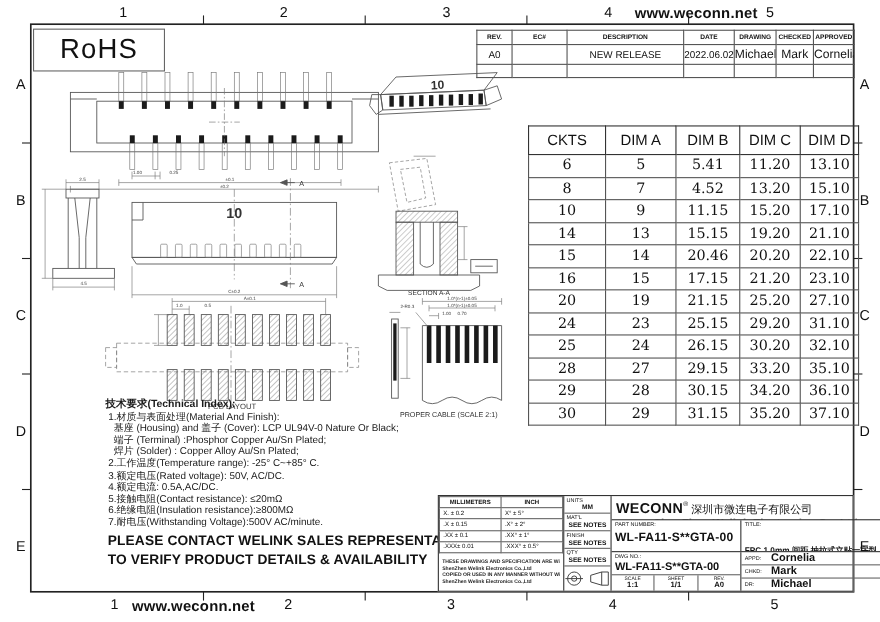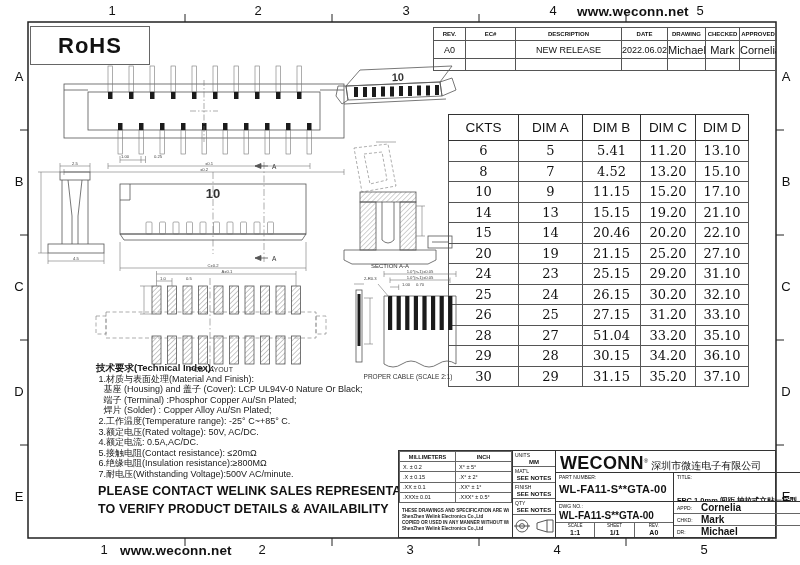--- a/index.html
+++ b/index.html
@@ -5,30 +5,30 @@
   html,body{margin:0;padding:0}
   body{width:800px;height:565px;position:relative;background:#fff;color:#111;
        font-family:"Liberation Sans",sans-serif;overflow:hidden}
   .abs{position:absolute}
   svg{display:block;overflow:visible}
   svg text{fill:#333;font-family:"Liberation Sans",sans-serif}
   .gridlbl{position:absolute;font-size:13px;color:#111;text-align:center;width:20px;line-height:14px}
   .sidelbl{position:absolute;font-size:13px;color:#111;width:14px;text-align:center;line-height:14px}
   .site{position:absolute;font-weight:700;font-size:13.5px;letter-spacing:.2px;line-height:15px}
   .rohs{position:absolute;left:30px;top:26px;width:118px;height:37px;border:1.4px solid #666;
-        display:flex;align-items:center;justify-content:center;font-size:22px;font-weight:700;letter-spacing:1px}
+        display:flex;align-items:center;justify-content:center;font-size:25px;font-weight:400;letter-spacing:1px}
   
   .revtab{position:absolute;left:433px;top:27px;border-collapse:collapse;table-layout:fixed}
   .revtab th,.revtab td{border:1px solid #555;text-align:center;padding:0;overflow:hidden;white-space:nowrap}
   .revtab th{font-size:6px;font-weight:600;height:12px}
   .revtab tbody tr:first-child td{height:17px;font-size:9px}
   .revtab tbody tr:first-child td:nth-child(n+5){font-size:11px}
   .revtab tbody tr:last-child td{height:11px}
   
-  .dimtab{position:absolute;left:448px;top:114px;border-collapse:collapse;table-layout:fixed}
+  .dimtab{position:absolute;left:480px;top:114px;border-collapse:collapse;table-layout:fixed}
   .dimtab th{border:1.3px solid #333;font-size:13.5px;font-weight:500;height:23px}
   .dimtab td{border:1px solid #555;font-size:13px;font-family:"DejaVu Serif",serif;height:19.5px;text-align:center;padding:0}
   
   .tech{position:absolute;left:96px;top:363px;width:316px;font-size:9px;line-height:10.6px;
         white-space:pre;font-weight:500;color:#1a1a1a}
   .tech div:first-child{font-weight:700;font-size:9.5px}
   .note{position:absolute;left:98px;top:483px;font-size:12.5px;font-weight:600;line-height:17.5px;letter-spacing:.1px}
   
   .tb{position:absolute;left:398px;top:450px;width:378px;height:88px;border:1.4px solid #333;
       display:flex;box-sizing:border-box;background:#fff}
@@ -38,21 +38,21 @@
   .tol th{text-align:center;font-weight:600}
   .disc{flex:1;padding:2px 3px;display:flex;flex-direction:column;justify-content:center}
   .disc div{font-size:4.6px;line-height:5.8px;white-space:nowrap;font-weight:600;color:#222;overflow:hidden}
   .tbc2{width:56px;border-right:1px solid #333;display:flex;flex-direction:column;box-sizing:border-box}
   .ucell{border-bottom:1px solid #666;flex:1;padding:1px 2px}
   .ucell .ul{font-size:5px;display:block}
   .ucell .uv{font-size:6px;display:block;text-align:center;font-weight:600;margin-top:1px;white-space:nowrap}
   .pcell{height:24px;display:flex;align-items:center;justify-content:center}
   .tbc3{flex:1;display:flex;flex-direction:column;box-sizing:border-box}
   .brandrow{height:27px;border-bottom:1px solid #333;padding:2px 4px 0;box-sizing:border-box;overflow:hidden}
-  .wbrand{font-weight:700;font-size:18px;letter-spacing:.3px}
+  .wbrand{font-weight:700;font-size:13px;letter-spacing:.3px}
   .reg{font-size:6px;vertical-align:super}
   .ccn{font-size:10px;margin-left:3px}
   .cen{font-size:10.5px;font-weight:700;margin-left:34px;margin-top:-1px;white-space:nowrap}
   .midrow{height:29px;border-bottom:1px solid #333;display:flex;box-sizing:border-box}
   .pn{width:118px;border-right:1px solid #333;padding:1px 3px;box-sizing:border-box}
   .lbl{font-size:5px;display:block}
   .pn .val{font-size:11px;font-weight:700;margin-top:3px;letter-spacing:.2px;white-space:nowrap}
   .ttl{flex:1;padding:1px 3px;box-sizing:border-box;overflow:hidden}
   .ttl .val{font-size:7.5px;font-weight:600;margin-top:16px;white-space:nowrap}
   .botrow{flex:1;display:flex;box-sizing:border-box}
@@ -213,20 +213,27 @@
         <td>21.10</td>
       </tr>
       <tr>
         <td>15</td>
         <td>14</td>
         <td>20.46</td>
         <td>20.20</td>
         <td>22.10</td>
       </tr>
       <tr>
+        <td>16</td>
+        <td>15</td>
+        <td>17.15</td>
+        <td>21.20</td>
+        <td>23.10</td>
+      </tr>
+      <tr>
         <td>20</td>
         <td>19</td>
         <td>21.15</td>
         <td>25.20</td>
         <td>27.10</td>
       </tr>
       <tr>
         <td>24</td>
         <td>23</td>
         <td>25.15</td>
@@ -234,30 +241,23 @@
         <td>31.10</td>
       </tr>
       <tr>
         <td>25</td>
         <td>24</td>
         <td>26.15</td>
         <td>30.20</td>
         <td>32.10</td>
       </tr>
       <tr>
-        <td>26</td>
-        <td>25</td>
-        <td>27.15</td>
-        <td>31.20</td>
-        <td>33.10</td>
-      </tr>
-      <tr>
         <td>28</td>
         <td>27</td>
-        <td>51.04</td>
+        <td>29.15</td>
         <td>33.20</td>
         <td>35.10</td>
       </tr>
       <tr>
         <td>29</td>
         <td>28</td>
         <td>30.15</td>
         <td>34.20</td>
         <td>36.10</td>
       </tr>

